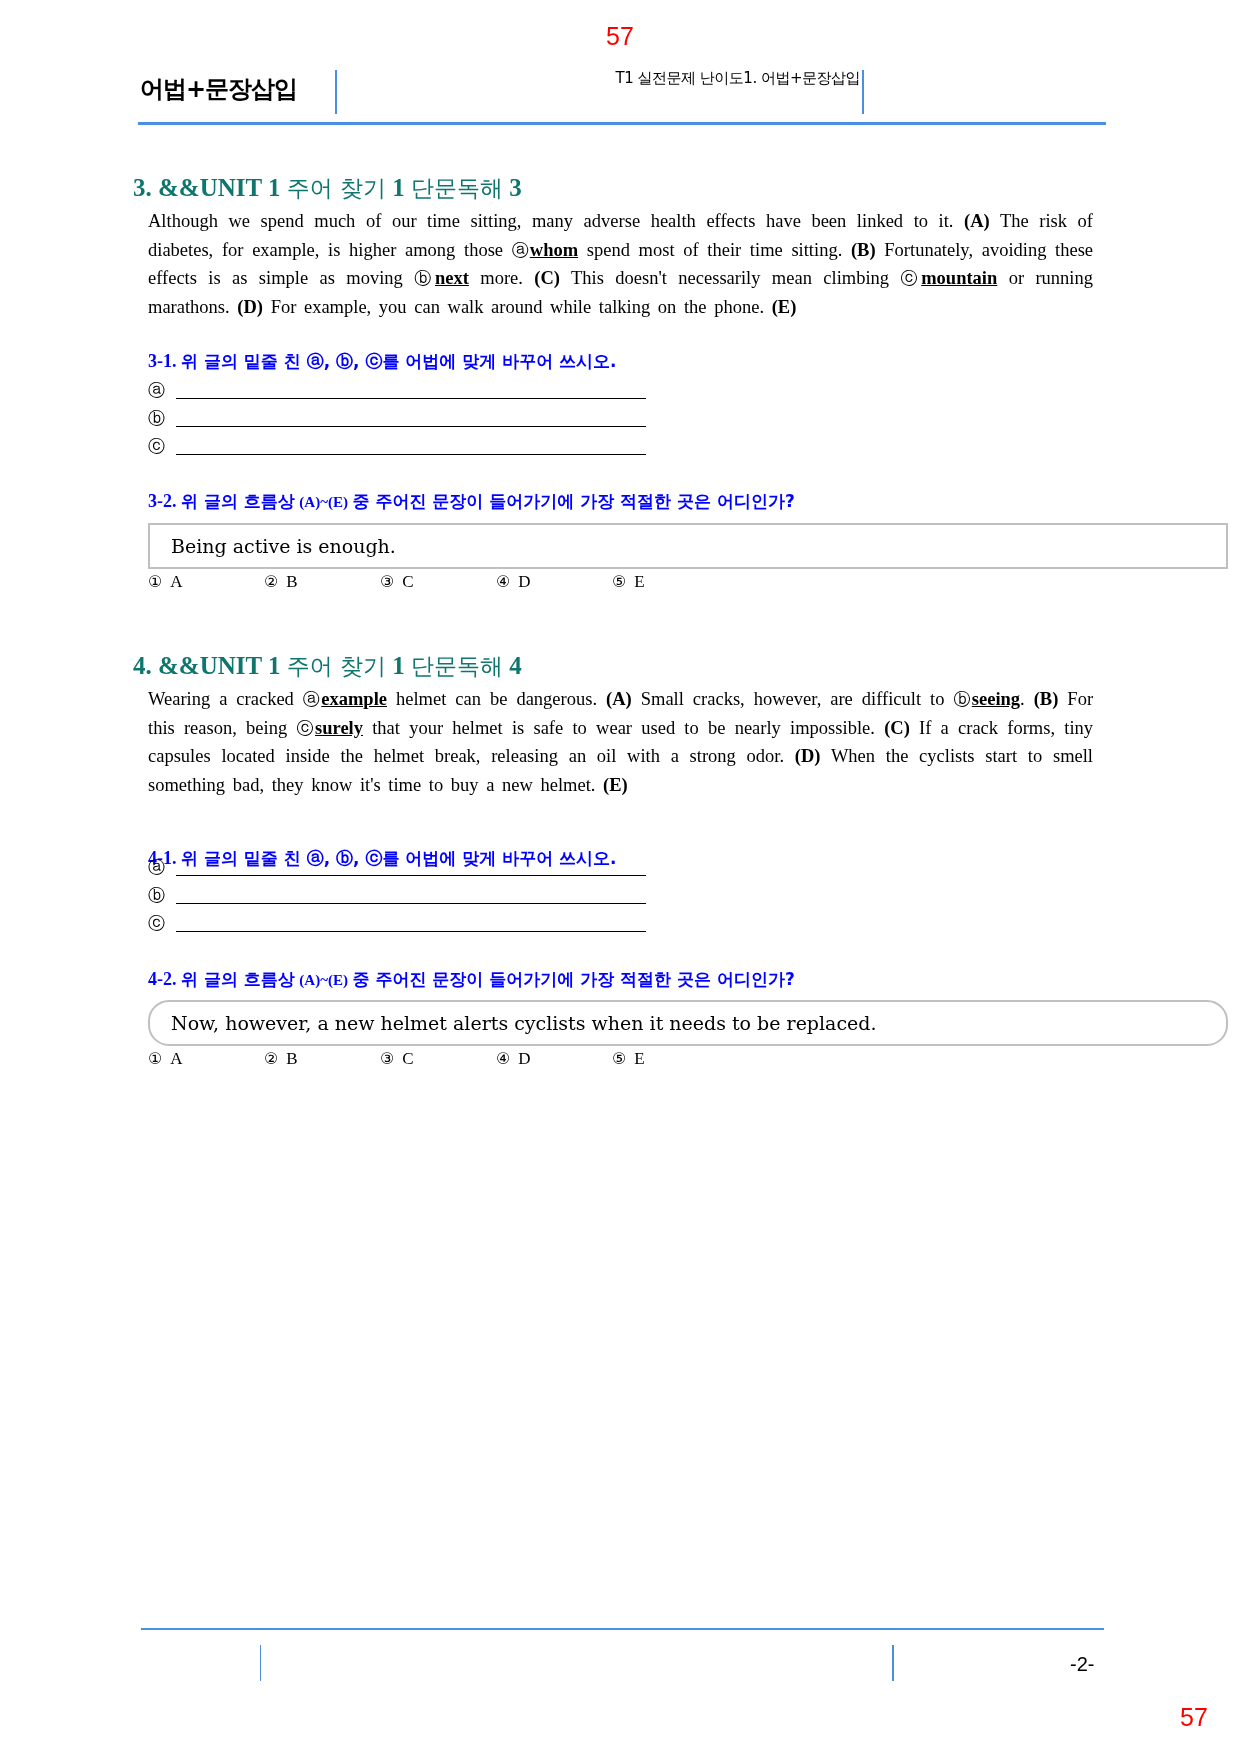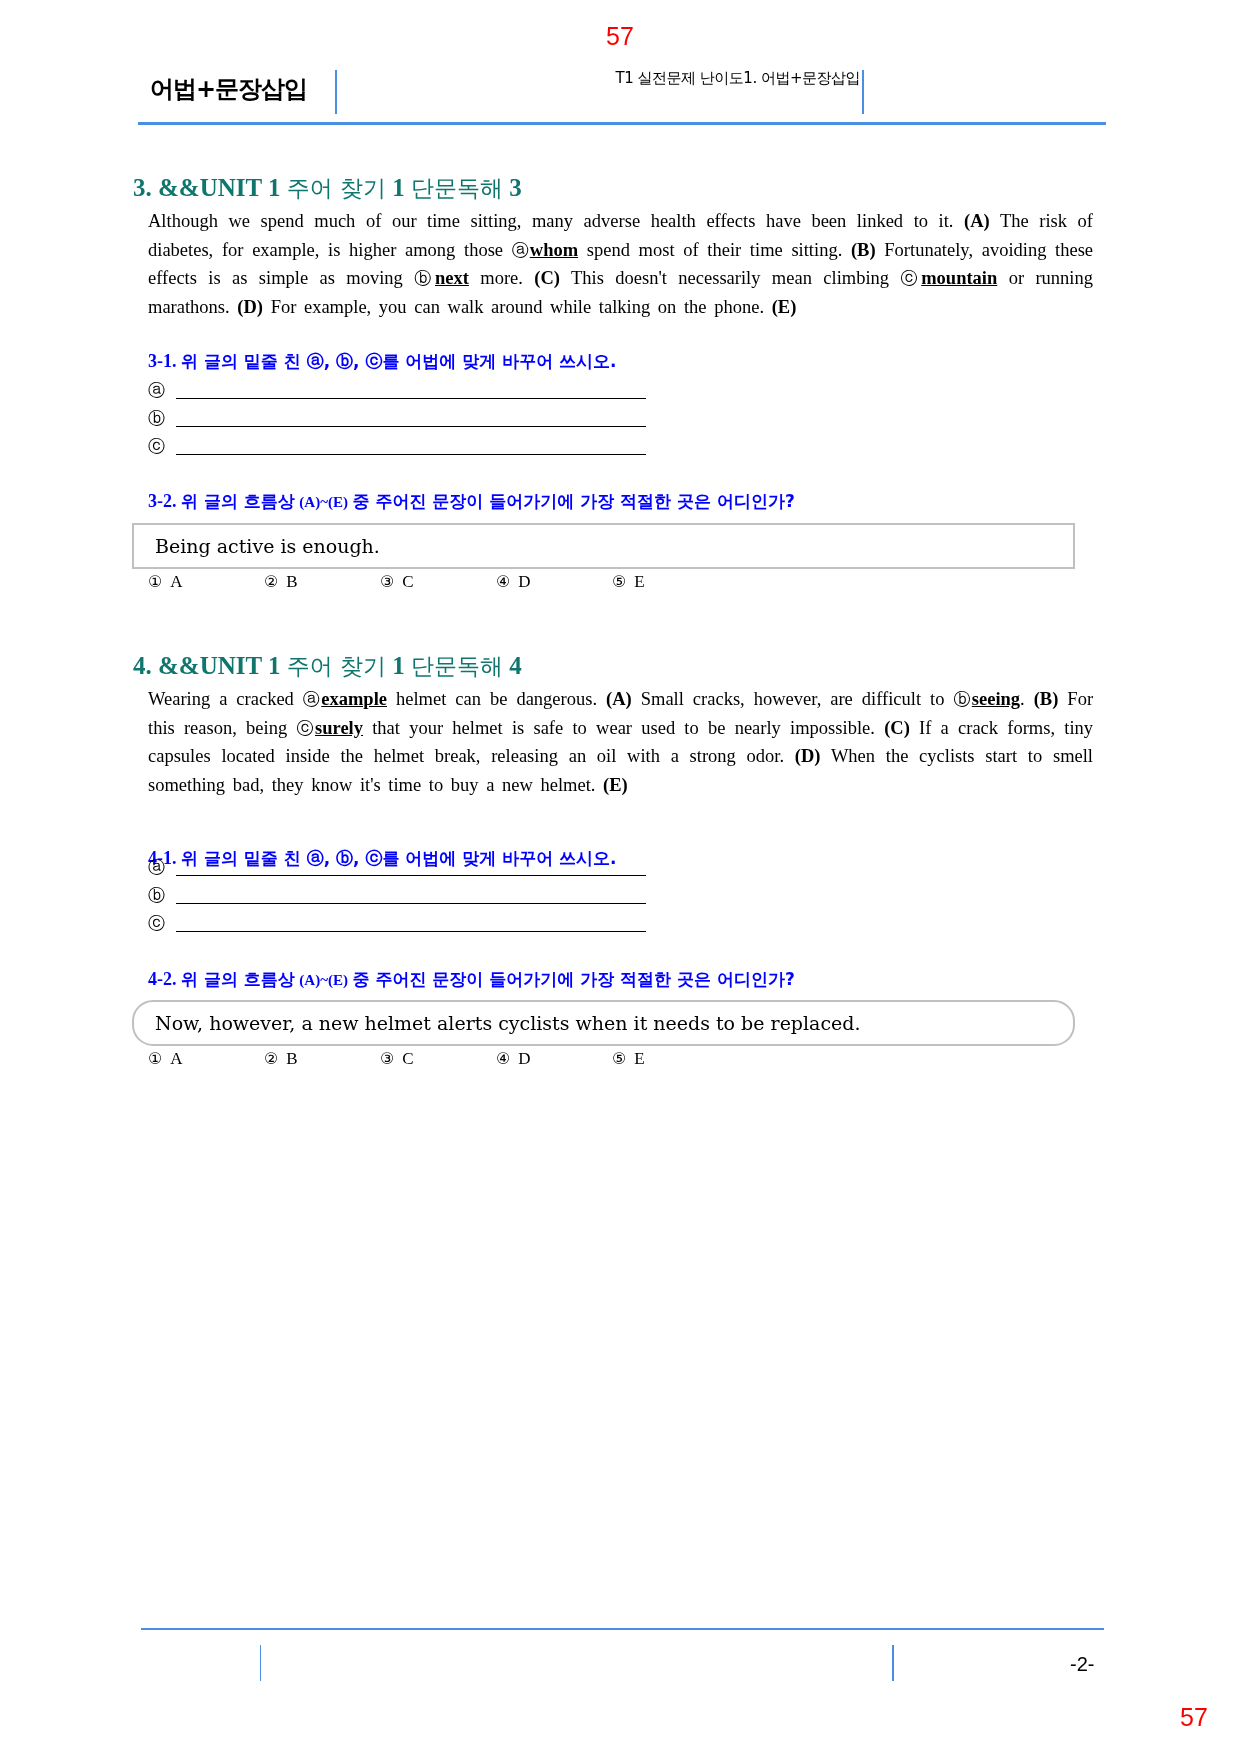--- a/index.html
+++ b/index.html
@@ -3,42 +3,42 @@
 <meta charset="utf-8">
 <style>
   html, body { margin: 0; padding: 0; background: #ffffff; }
   body { width: 1240px; height: 1754px; position: relative; overflow: hidden;
          font-family: "Liberation Serif", serif; color: #000; }
   .abs { position: absolute; }
 
   
   .top-page-num { left: 0; width: 1240px; top: 22px; text-align: center;
                   font-family: "Liberation Sans", sans-serif; font-size: 25px; color: #ff0000; }
-  .hdr-title { left: 150px; top: 73px; font-family: "DejaVu Sans", sans-serif;
+  .hdr-title { left: 140px; top: 73px; font-family: "DejaVu Sans", sans-serif;
                font-size: 24px; font-weight: bold; letter-spacing: -1px; }
   .vline { width: 2px; background: #4a90e2; }
   .hdr-sub { left: 340px; width: 520px; text-align: right; font-family: "DejaVu Sans", sans-serif;
              font-size: 15px; line-height: 25px; top: 66px; letter-spacing: -0.5px; }
   .hline { height: 3px; background: #4a90e2; }
 
   
   .sec-title { left: 133px; font-size: 25px; font-weight: bold; color: #0f766e; }
   .sec-title .kr { font-family: "DejaVu Sans", sans-serif; font-weight: normal; font-size: 23px; }
   .passage { left: 148px; width: 945px; font-size: 18.5px; line-height: 28.5px;
              text-align: justify; text-align-last: left; word-spacing: 3px; }
   .passage b { font-weight: bold; }
   .ul { font-weight: bold; text-decoration: underline; }
   .circ { font-family: "DejaVu Sans", sans-serif; font-size: 17px; }
   .q-title { left: 148px; font-size: 18px; font-weight: bold; color: #0000ff; }
   .q-title .kr { font-family: "DejaVu Sans", sans-serif; font-size: 17px; }
   .q-title .small { font-size: 15px; }
   .blank-row { left: 148px; font-size: 17px; height: 28px; display: flex; align-items: flex-end; }
   .blank-row .mark { font-family: "DejaVu Sans", sans-serif; width: 28px; }
   .blank-row .line { width: 470px; border-bottom: 1.5px solid #000; height: 18px; margin-bottom: 3px; }
-  .given-box { left: 132px; width: 943px; height: 46px; border: 2px solid #c0c0c0;
+  .given-box { left: 148px; width: 1080px; height: 46px; border: 2px solid #c0c0c0;
                box-sizing: border-box; display: flex; align-items: center; padding-left: 21px;
                font-family: "DejaVu Serif", serif; font-size: 19px; }
   .options { left: 148px; font-size: 17px; display: flex; }
   .options .opt { width: 116px; display: flex; }
   .options .opt .n { font-family: "DejaVu Sans", sans-serif; font-size: 16px; margin-right: 8px; }
 
   .footer-num { left: 1070px; top: 1653px; font-family: "Liberation Sans", sans-serif; font-size: 20px; }
   .bottom-page-num { left: 1180px; top: 1703px; font-family: "Liberation Sans", sans-serif;
                      font-size: 25px; color: #ff0000; }
 </style>

